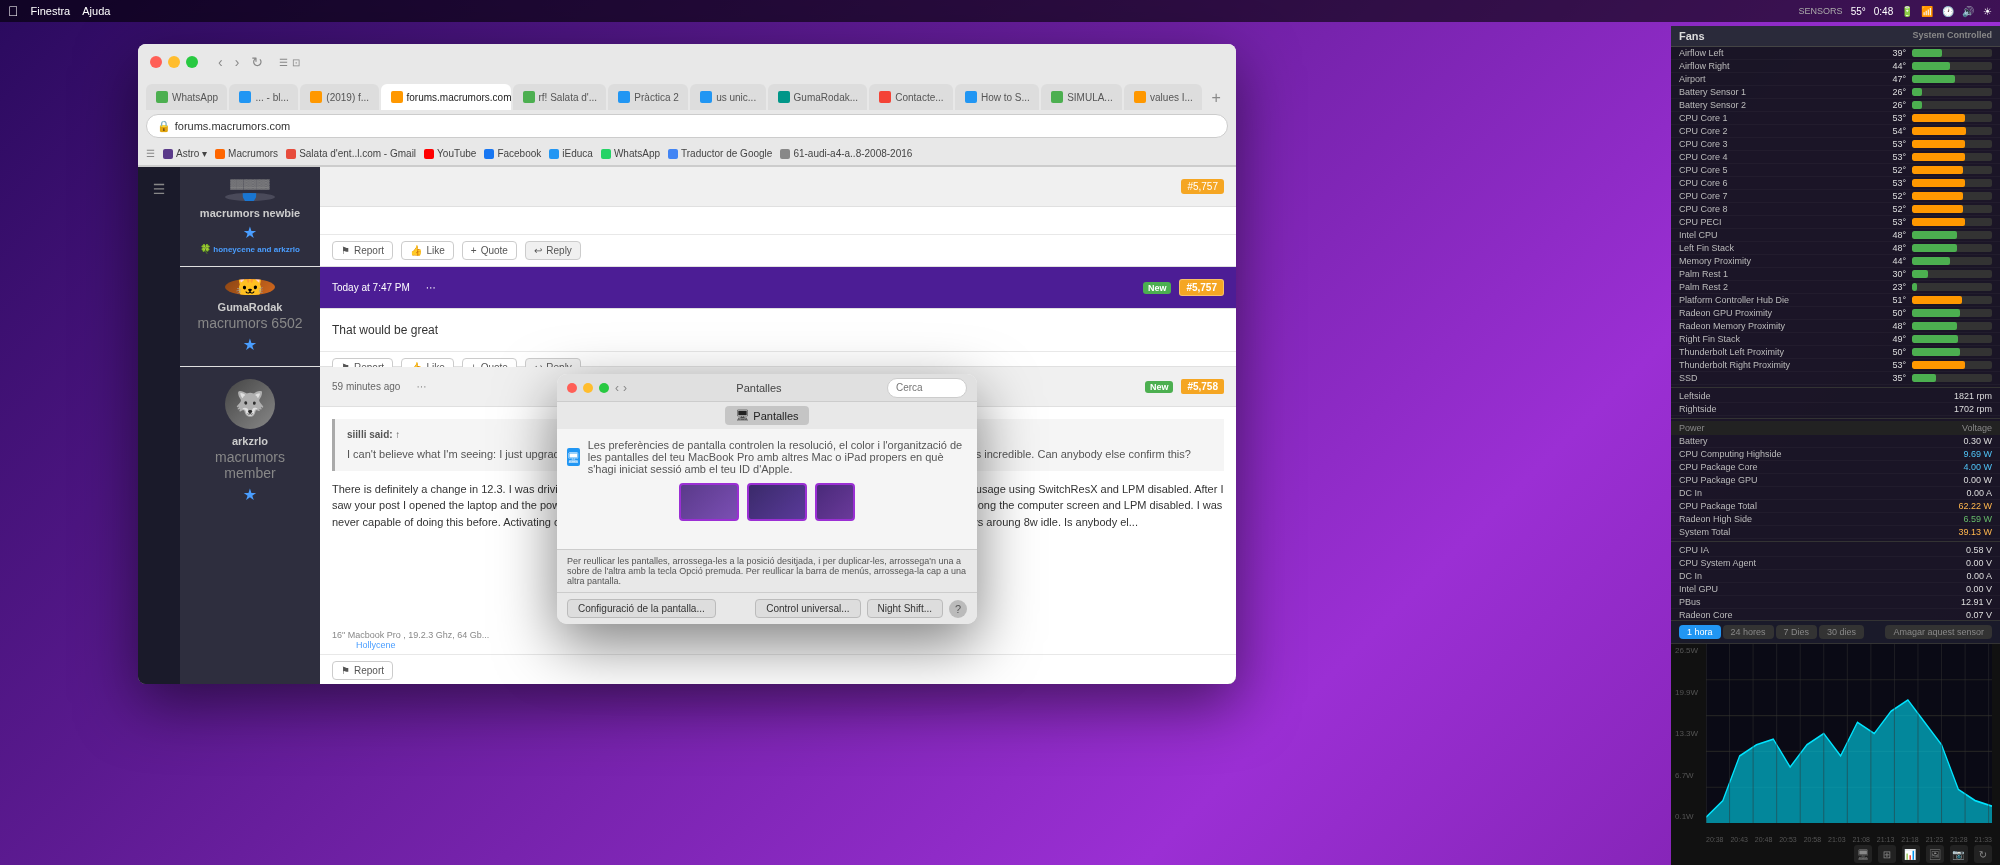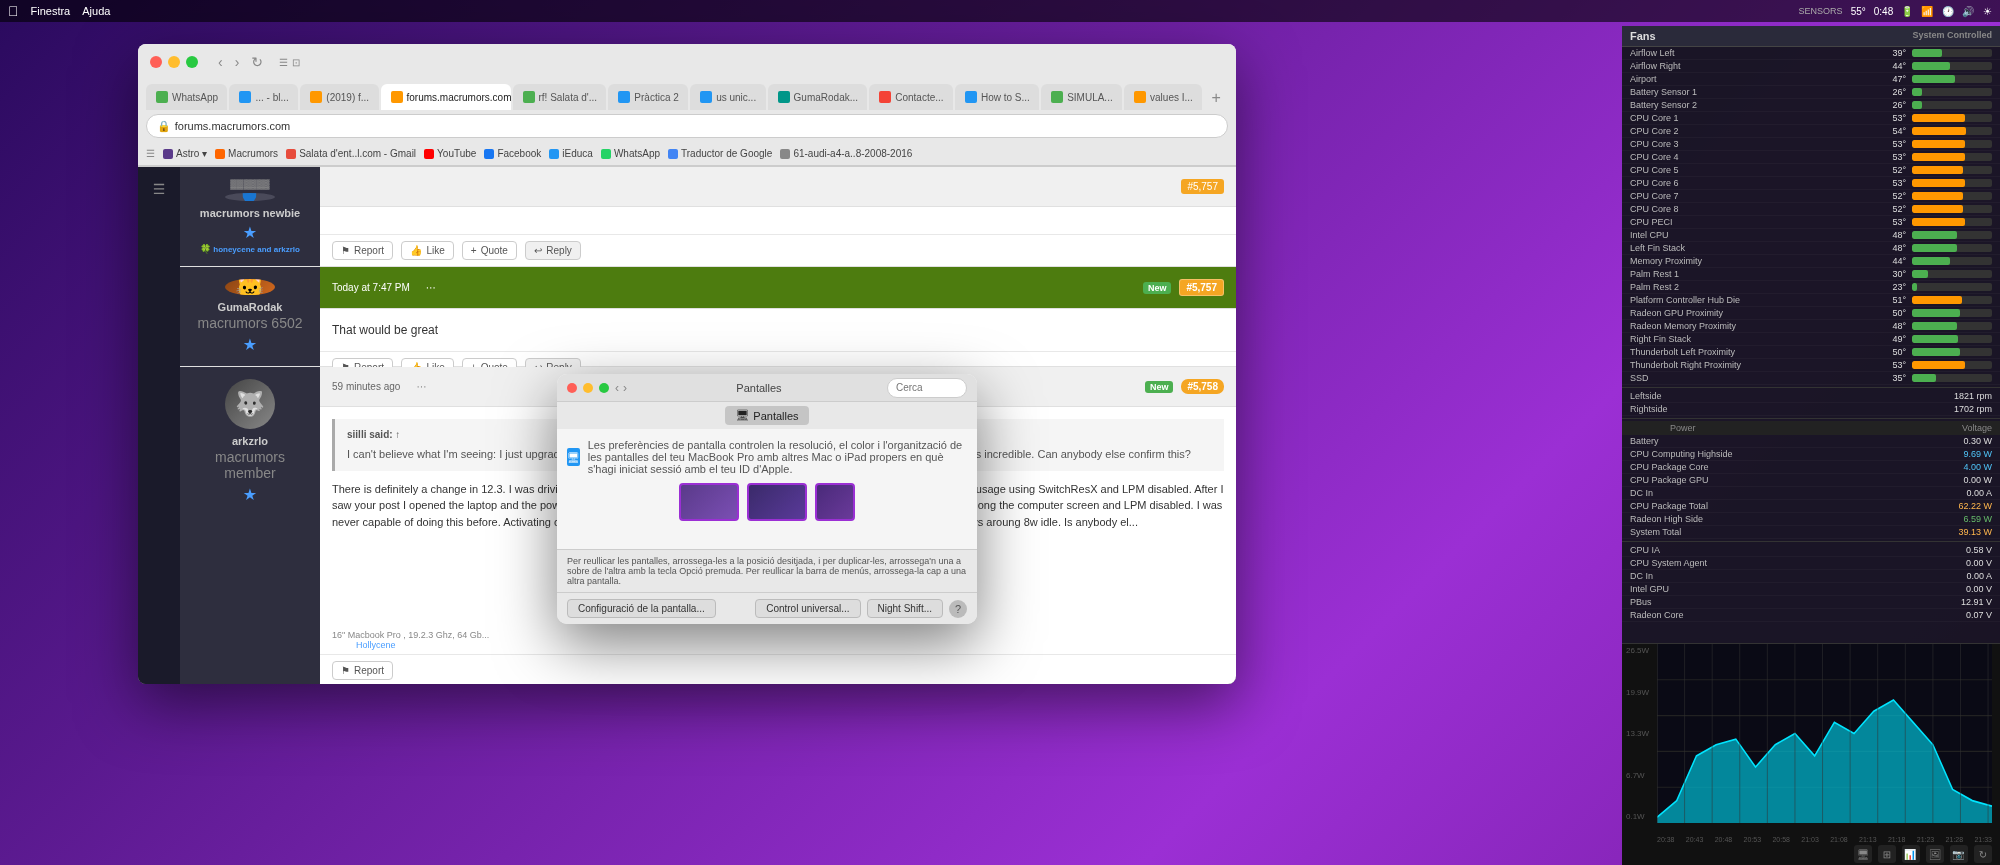--- a/index.html
+++ b/index.html
@@ -394,21 +394,21 @@
       color: #4a9eff;
       text-decoration: none;
       margin-left: 24px;
     }
 
     
     .sysmon-panel {
       position: absolute;
       top: 26px;
       right: 0;
-      width: 378px;
+      width: 329px;
       height: 839px;
       background: rgba(20, 20, 30, 0.95);
       color: #ccc;
       font-size: 10px;
       display: flex;
       flex-direction: column;
       overflow: hidden;
     }
     .sysmon-header {
       background: #2a2a3a;
@@ -905,21 +905,21 @@
       </div>
 
       <div class="post">
         <div class="post-sidebar">
           <div class="post-avatar avatar-cat">🐱</div>
           <div class="post-username">GumaRodak</div>
           <div class="post-role">macrumors 6502</div>
           <div class="post-star">★</div>
         </div>
         <div class="post-main">
-          <div class="post-header" style="background:#4d7c0f; color:white;">
+          <div class="post-header" style="background:#4c1d95; color:white;">
             <span>Today at 7:47 PM</span>
             <span style="margin-left:8px;">⋯</span>
             <span style="background:#4caf50; color:white; padding:1px 5px; border-radius:3px; font-size:9px; font-weight:600; margin-left:auto;">New</span>
             <span style="background:#f5a623; color:white; padding:2px 6px; border-radius:3px; font-size:10px; font-weight:600; border:1px solid rgba(255,255,255,0.3);">#5,757</span>
           </div>
           <div class="post-body">That would be great</div>
           <div class="post-footer">
             <button class="post-action-btn">
               <span>⚑</span>
               <span>Report</span>
@@ -945,21 +945,21 @@
           <div class="post-avatar avatar-wolf">🐺</div>
           <div class="post-username">arkzrlo</div>
           <div class="post-role">macrumors member</div>
           <div class="post-star">★</div>
         </div>
         <div class="post-main">
           <div class="post-header">
             <span>59 minutes ago</span>
             <span style="margin-left:8px; color:#888;">⋯</span>
             <span style="background:#4caf50; color:white; padding:1px 5px; border-radius:3px; font-size:9px; font-weight:600; margin-left:auto;">New</span>
-            <span style="background:#f5a623; color:white; padding:2px 6px; border-radius:7px; font-size:10px; font-weight:600;">#5,758</span>
+            <span style="background:#f5a623; color:white; padding:2px 6px; border-radius:2px; font-size:10px; font-weight:600;">#5,758</span>
           </div>
           <div class="post-body">
             <div class="quote-block">
               <div class="quote-author">siilli said: ↑</div>
               <div>I can't believe what I'm seeing: I just upgraded to macOS 12.3, turned off low power mode, and the GPU wattage stays low! This is incredible. Can anybody else confirm this?</div>
             </div>
             <div style="font-size:11px; line-height:1.5; color:#333;">There is definitely a change in 12.3. I was driving 2 4k displays with the MacBook in clamshell mode and I was getting around 7W of usage using SwitchResX and LPM disabled. After I saw your post I opened the laptop and the power use of the Radeon did not increase substantially (8-9w) driving the 2 4K monitors along the computer screen and LPM disabled. I was never capable of doing this before. Activating or deactivating LPM it seems it does not affect the energy use of the Radeon. It's always aroung 8w idle. Is anybody el...</div>
           </div>
           <div class="post-credits">
             <span>16" Macbook Pro , 19.2.3 Ghz, 64 Gb...</span>
@@ -1180,21 +1180,21 @@
     </div>
         <div class="sysmon-row">
       <span class="sysmon-label">Rightside</span>
       <span class="sysmon-value">1702 rpm</span>
     </div>
       </div>
 
     <div class="sysmon-divider"></div>
 
     <div class="sysmon-title-row">
-      <span style="font-size:9px; color:#888;margin-left:40px;">Power</span>
+      <span style="font-size:9px; color:#888;">Power</span>
       <span style="font-size:9px; color:#888;">Voltage</span>
     </div>
     <div id="sysmon-power-rows">
         <div class="sysmon-row">
       <span class="sysmon-label">Battery</span>
       <span class="sysmon-value" style="color:#ddd;">0.30 W</span>
     </div>
         <div class="sysmon-row">
       <span class="sysmon-label">CPU Computing Highside</span>
       <span class="sysmon-value" style="color:#4fc3f7;">9.69 W</span>
@@ -1249,20 +1249,27 @@
       <span class="sysmon-value">12.91 V</span>
     </div>
         <div class="sysmon-row">
       <span class="sysmon-label">Radeon Core</span>
       <span class="sysmon-value">0.07 V</span>
     </div>
       </div>
 
   </div>
 
+  <div class="time-buttons">
+    <button class="time-btn active">1 hora</button>
+    <button class="time-btn inactive">24 hores</button>
+    <button class="time-btn inactive">7 Dies</button>
+    <button class="time-btn inactive">30 dies</button>
+    <button class="hide-sensor-btn">Amagar aquest sensor</button>
+  </div>
 
   <div class="graph-area">
     <div class="graph-y-labels">
       <span class="graph-y-label">26.5W</span>
       <span class="graph-y-label">19.9W</span>
       <span class="graph-y-label">13.3W</span>
       <span class="graph-y-label">6.7W</span>
       <span class="graph-y-label">0.1W</span>
     </div>
     <div class="graph-canvas">

